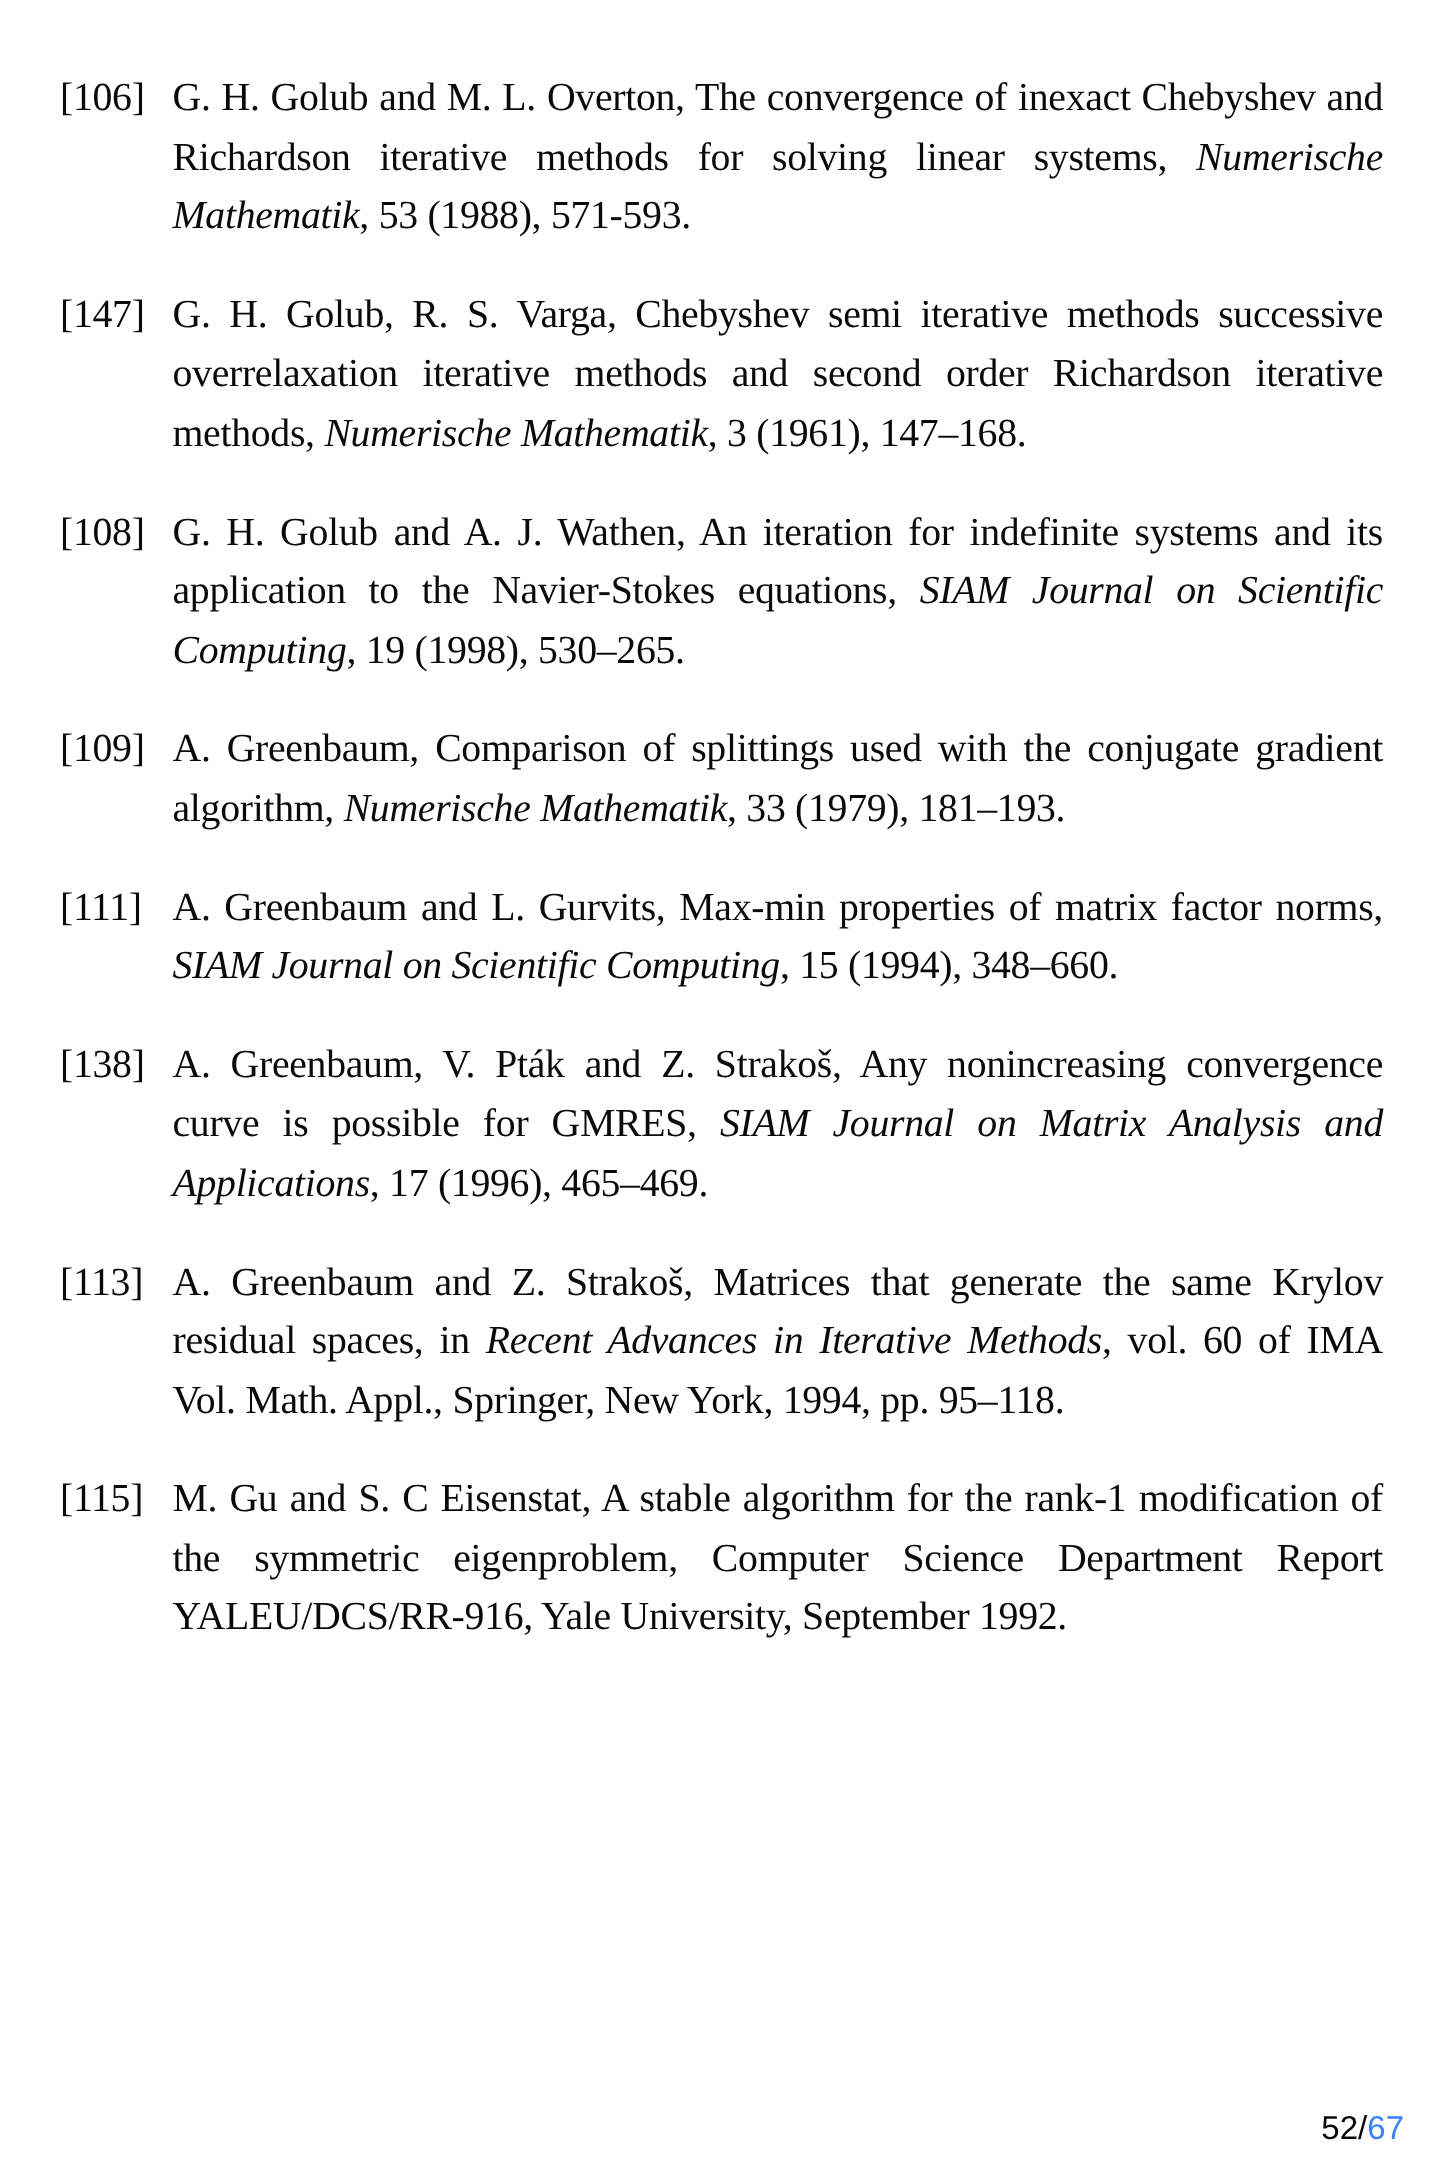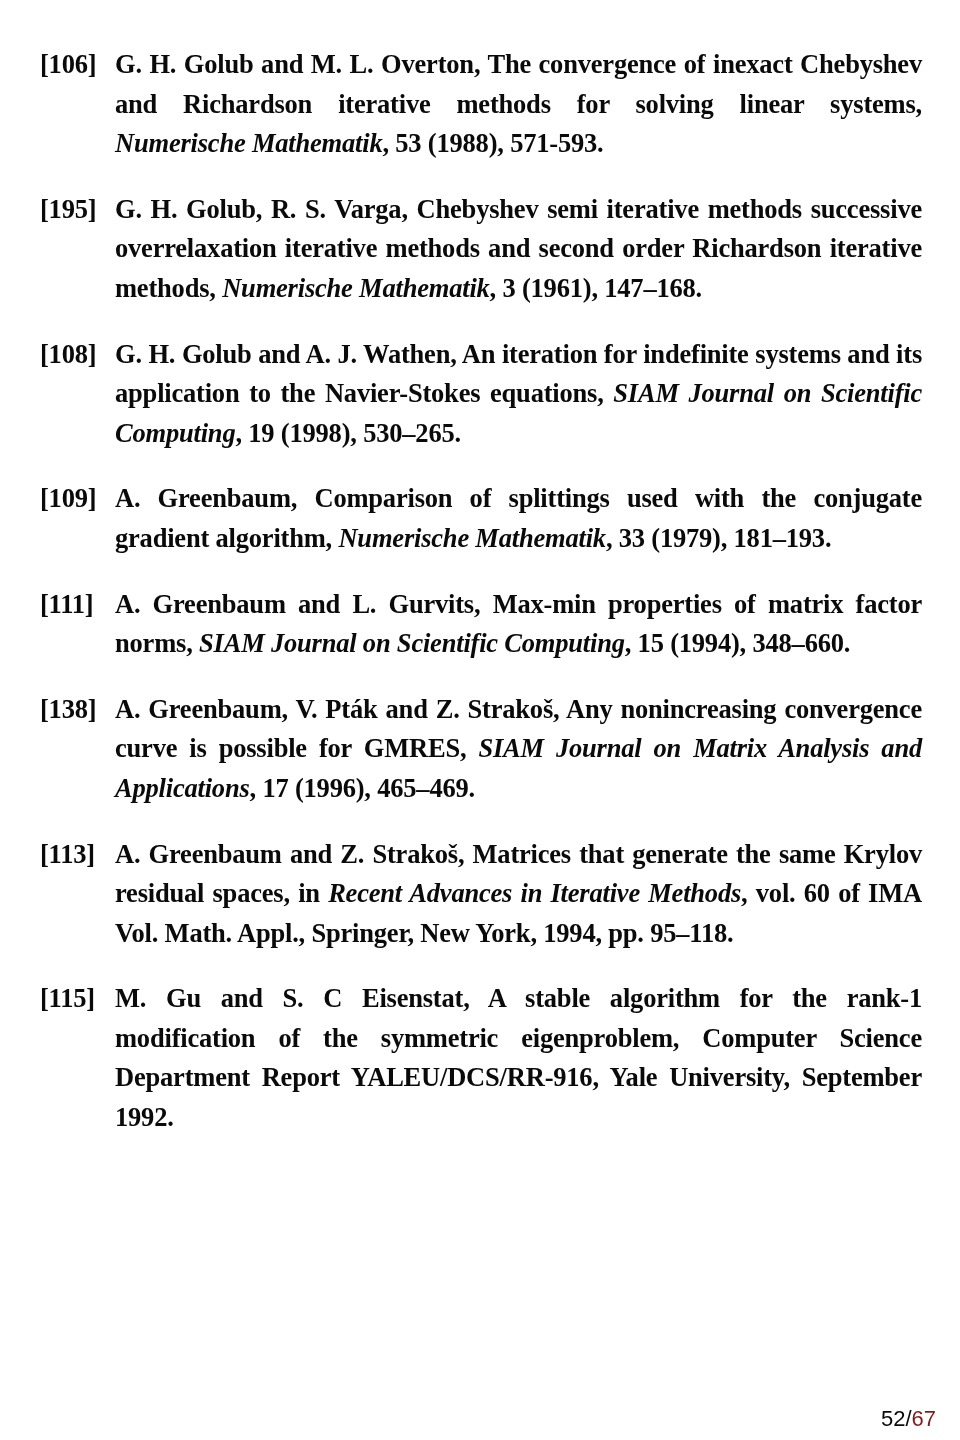--- a/index.html
+++ b/index.html
@@ -10,21 +10,20 @@
     width: 960px;
     height: 1440px;
     background: #ffffff;
     color: #0a0a0a;
     font-family: "Liberation Serif", serif;
     position: relative;
     overflow: hidden;
   }
   .ref-list {
     padding: 45px 38px 0 40px;
-    font-weight: bold;
   }
   .ref-entry {
     display: flex;
     font-size: 26.5px;
     line-height: 39.6px;
     margin-bottom: 26px;
     letter-spacing: -0.2px;
   }
   .ref-label {
     flex: 0 0 75px;
@@ -52,21 +51,21 @@
 </head>
 <body>
 
 <div class="page">
   <div class="ref-list" id="ref-list">
       <div class="ref-entry">
         <span class="ref-label">[106]</span>
         <span class="ref-body"><span>G. H. Golub and M. L. Overton, The convergence of inexact Chebyshev and Richardson iterative methods for solving linear systems, </span><span class="italic">Numerische Mathematik</span><span>, 53 (1988), 571-593.</span></span>
       </div>
       <div class="ref-entry">
-        <span class="ref-label">[195]</span>
+        <span class="ref-label">[147]</span>
         <span class="ref-body"><span>G. H. Golub, R. S. Varga, Chebyshev semi iterative methods successive overrelaxation iterative methods and second order Richardson iterative methods, </span><span class="italic">Numerische Mathematik</span><span>, 3 (1961), 147–168.</span></span>
       </div>
       <div class="ref-entry">
         <span class="ref-label">[108]</span>
         <span class="ref-body"><span>G. H. Golub and A. J. Wathen, An iteration for indefinite systems and its application to the Navier-Stokes equations, </span><span class="italic">SIAM Journal on Scientific Computing</span><span>, 19 (1998), 530–265.</span></span>
       </div>
       <div class="ref-entry">
         <span class="ref-label">[109]</span>
         <span class="ref-body"><span>A. Greenbaum, Comparison of splittings used with the conjugate gradient algorithm, </span><span class="italic">Numerische Mathematik</span><span>, 33 (1979), 181–193.</span></span>
       </div>
@@ -80,14 +79,14 @@
       </div>
       <div class="ref-entry">
         <span class="ref-label">[113]</span>
         <span class="ref-body"><span>A. Greenbaum and Z. Strakoš, Matrices that generate the same Krylov residual spaces, in </span><span class="italic">Recent Advances in Iterative Methods</span><span>, vol. 60 of IMA Vol. Math. Appl., Springer, New York, 1994, pp. 95–118.</span></span>
       </div>
       <div class="ref-entry">
         <span class="ref-label">[115]</span>
         <span class="ref-body"><span>M. Gu and S. C Eisenstat, A stable algorithm for the rank-1 modification of the symmetric eigenproblem, Computer Science Department Report YALEU/DCS/RR-916, Yale University, September 1992.</span></span>
       </div>
     </div>
-  <div class="footer"><span>52</span><span>/</span><span class="page-link" id="total-pages-link" style="color: #7f1d1d;">67</span></div>
+  <div class="footer"><span>52</span><span>/</span><span class="page-link" id="total-pages-link" style="color: #3b82f6;">67</span></div>
 </div>
 
 </body></html>

